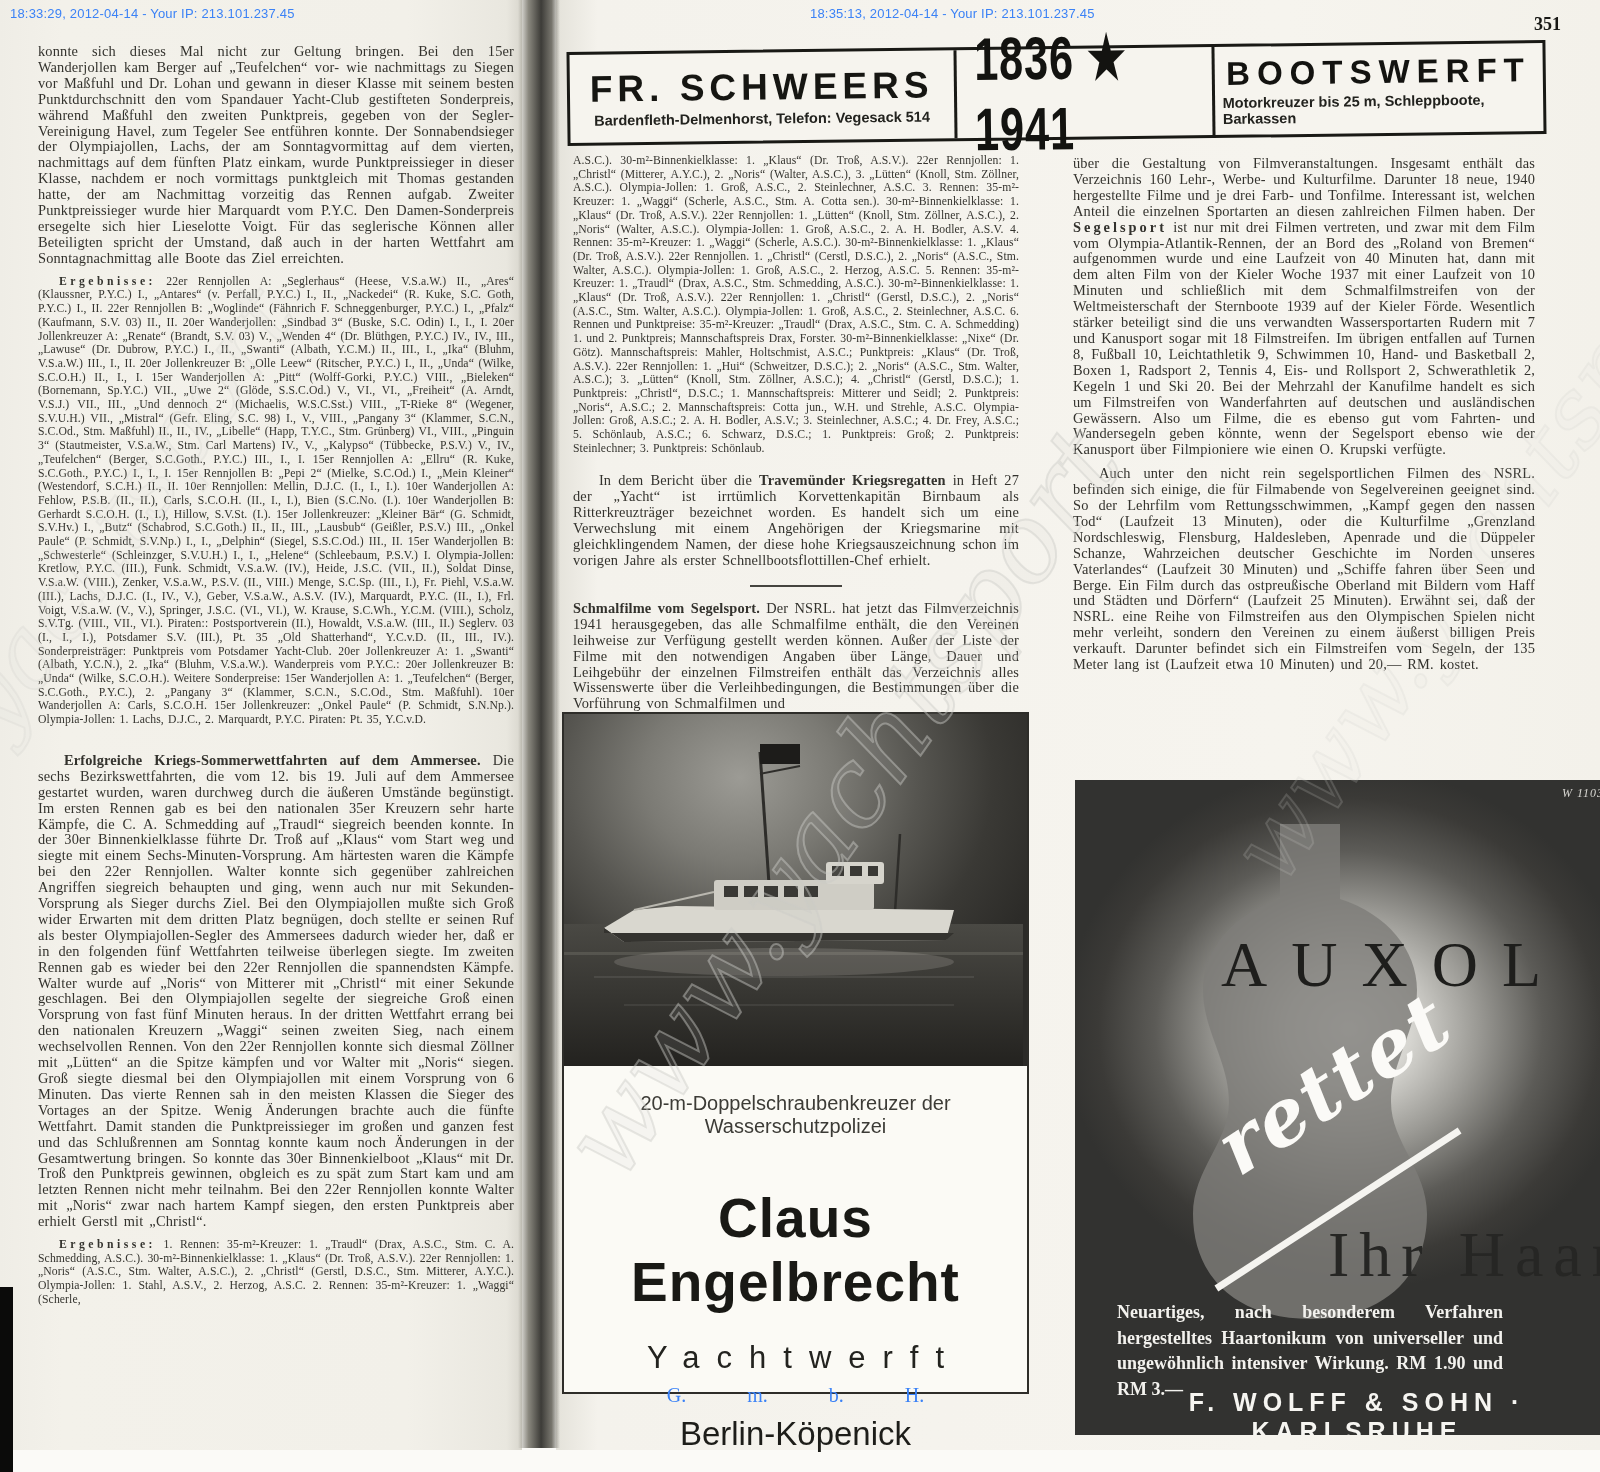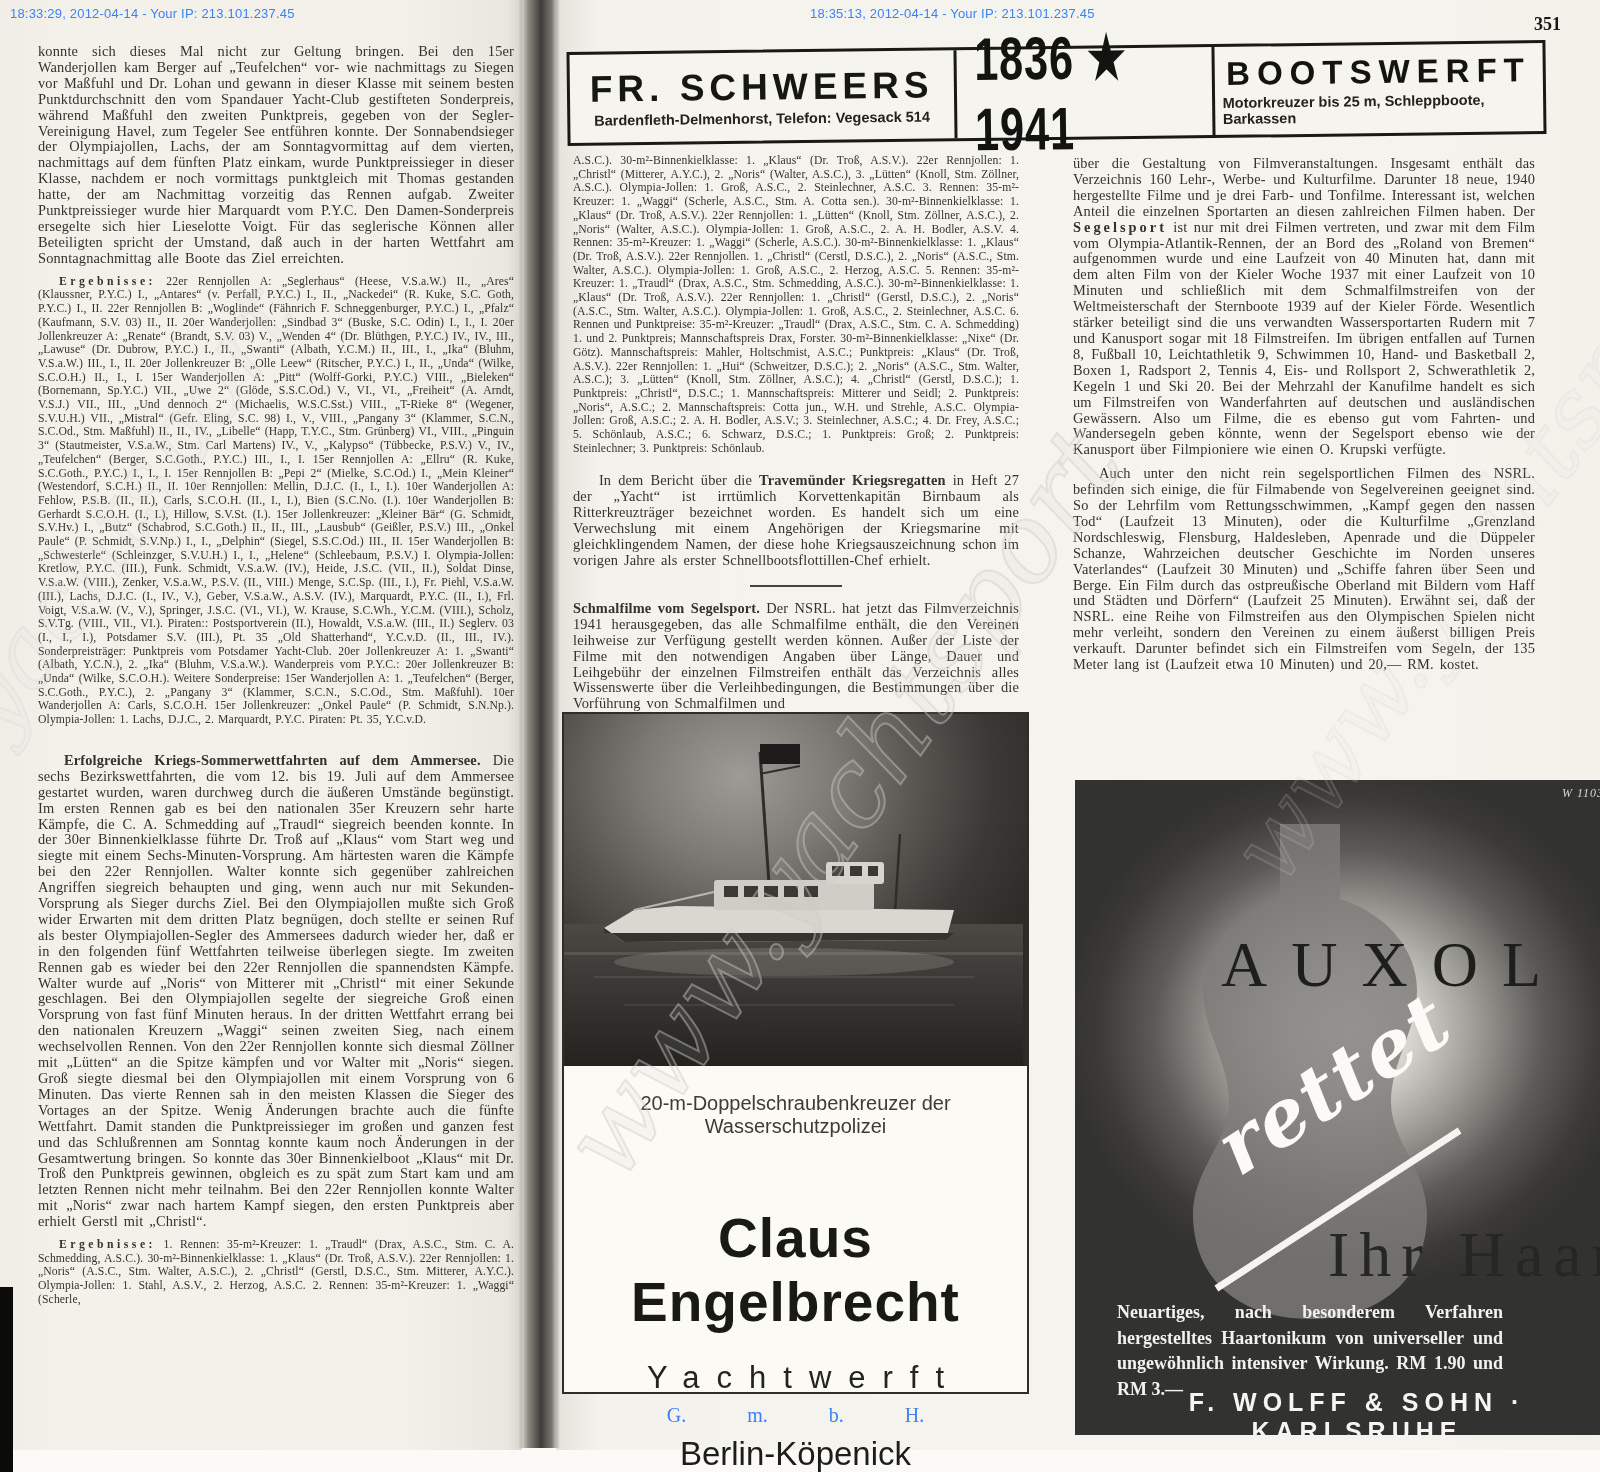--- a/index.html
+++ b/index.html
@@ -42,21 +42,21 @@
   .bootswerft{font-family:"Liberation Sans", sans-serif;font-weight:bold;font-size:33px;letter-spacing:7px;color:#131310;}
   .bootswerft-sub{font-family:"Liberation Sans", sans-serif;font-weight:bold;font-size:14.5px;color:#22221e;margin-top:2px;}
 
   
   .engelbrecht{position:absolute;left:562px;top:712px;width:463px;height:678px;background:#fbfaf5;
       border:2px solid #2e2d29;}
   .photo{position:relative;width:100%;height:352px;overflow:hidden;
       background:radial-gradient(ellipse 70% 80% at 38% 18%, #9c9b95 0%, #7b7a74 30%, #565550 55%, #3a3935 78%, #2c2b28 100%);}
   .photo svg{position:absolute;left:0;top:0;}
   .caption{font-family:"Liberation Sans", sans-serif;font-size:20px;color:#3c3b36;text-align:center;margin-top:26px;}
-  .eng-name{font-family:"Liberation Sans", sans-serif;font-weight:bold;font-size:55px;color:#191915;text-align:center;margin-top:68px;letter-spacing:1px;}
+  .eng-name{font-family:"Liberation Sans", sans-serif;font-weight:bold;font-size:55px;color:#191915;text-align:center;margin-top:48px;letter-spacing:1px;}
   .eng-l2{font-family:Liberation Sans, sans-serif;font-size:31px;color:#23231f;text-align:center;letter-spacing:17px;margin-top:26px;text-indent:17px;}
   .eng-l3{font-family:Liberation Serif, serif;font-size:20px;color:#3b82f6;text-align:center;word-spacing:56px;margin-top:8px;}
   .eng-l4{font-family:"Liberation Sans", sans-serif;font-size:33px;color:#1d1d19;text-align:center;margin-top:8px;}
 
   
   .auxol{position:absolute;left:1075px;top:740px;width:548px;height:655px;overflow:hidden;
       background:radial-gradient(ellipse 52% 40% at 50% 38%, #f4f3ef 0%, #d6d5d0 22%, #9b9a95 45%, #5c5b57 68%, #3b3a37 88%, #323230 100%);margin-top:40px;}
   .auxol-code{position:absolute;right:12px;top:6px;font-style:italic;font-size:12px;color:#d8d7d2;letter-spacing:1px;}
   .auxol svg.bottle{position:absolute;left:0;top:34px;}
   .auxol-brand{position:absolute;left:0;top:148px;width:100%;text-align:center;font-size:64px;letter-spacing:24px;text-indent:24px;color:#1e1e1c;font-weight:500;padding-left:32px;}

